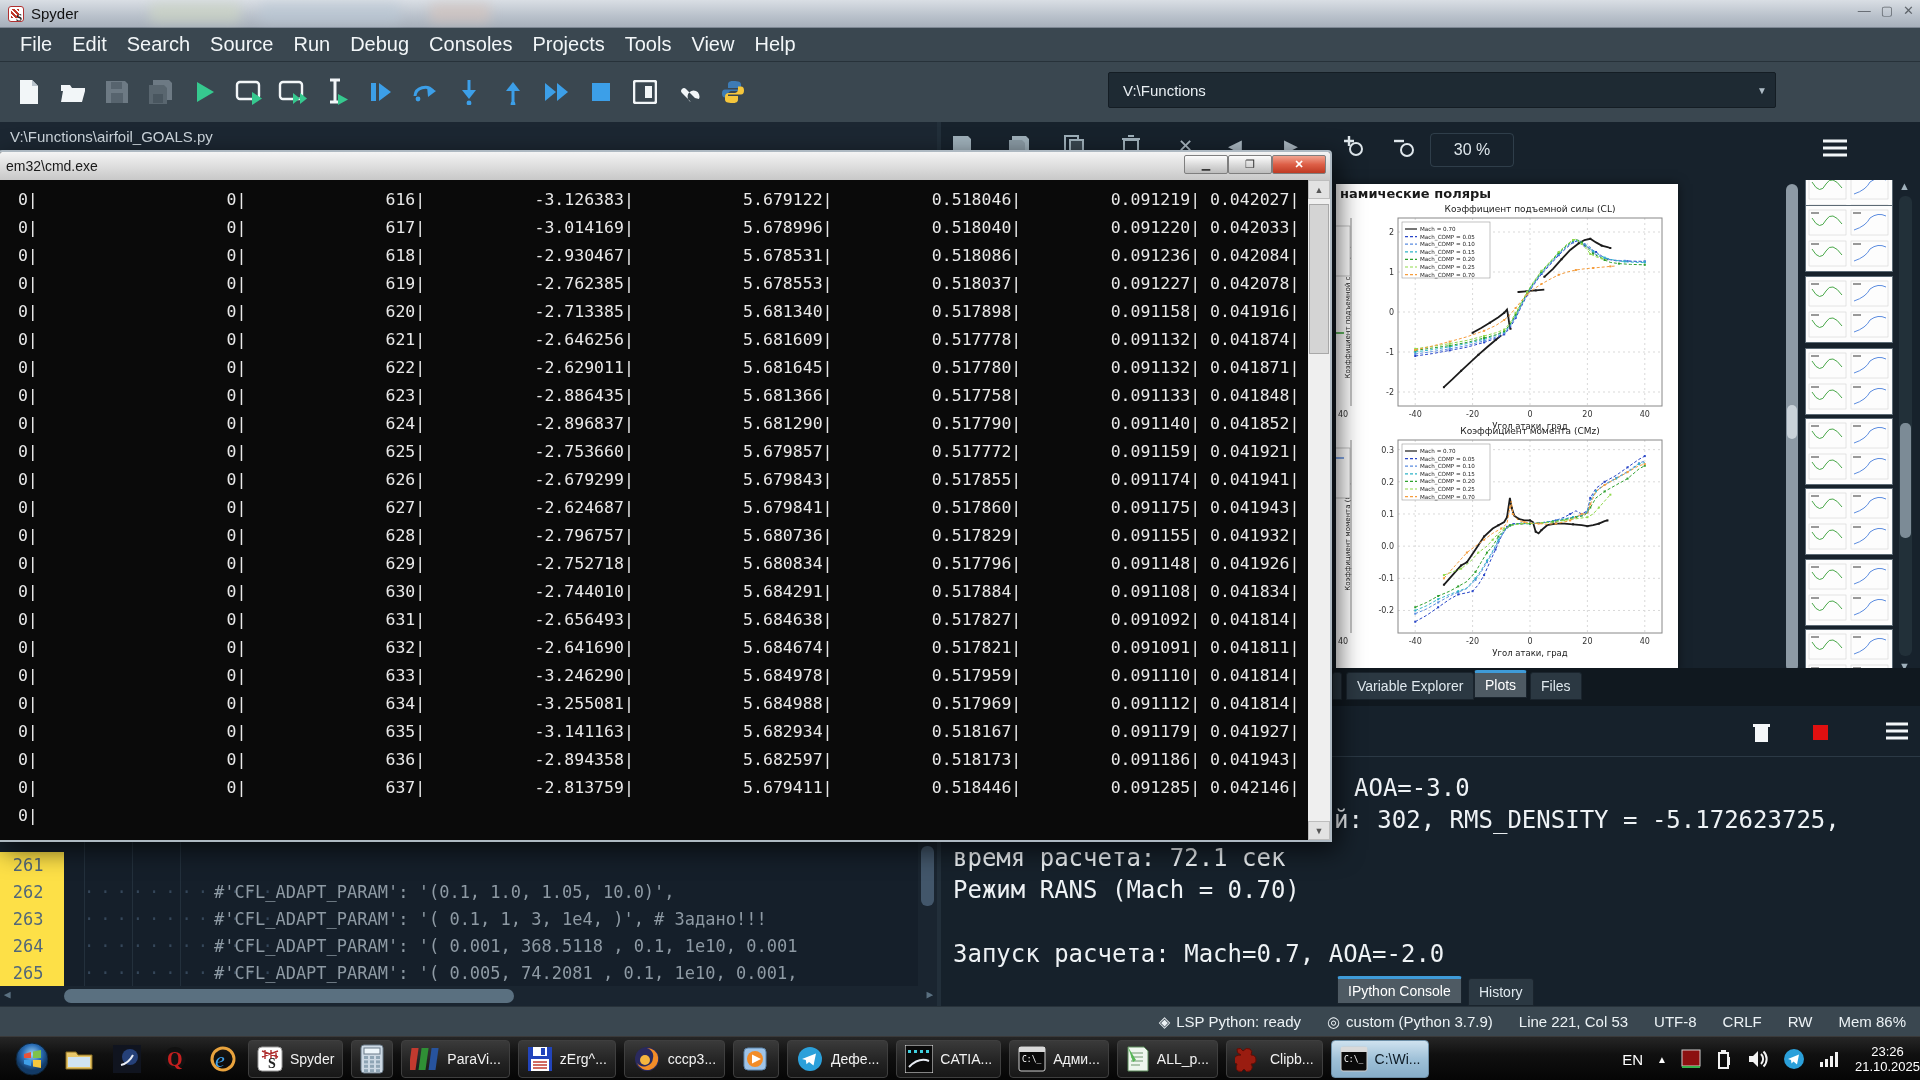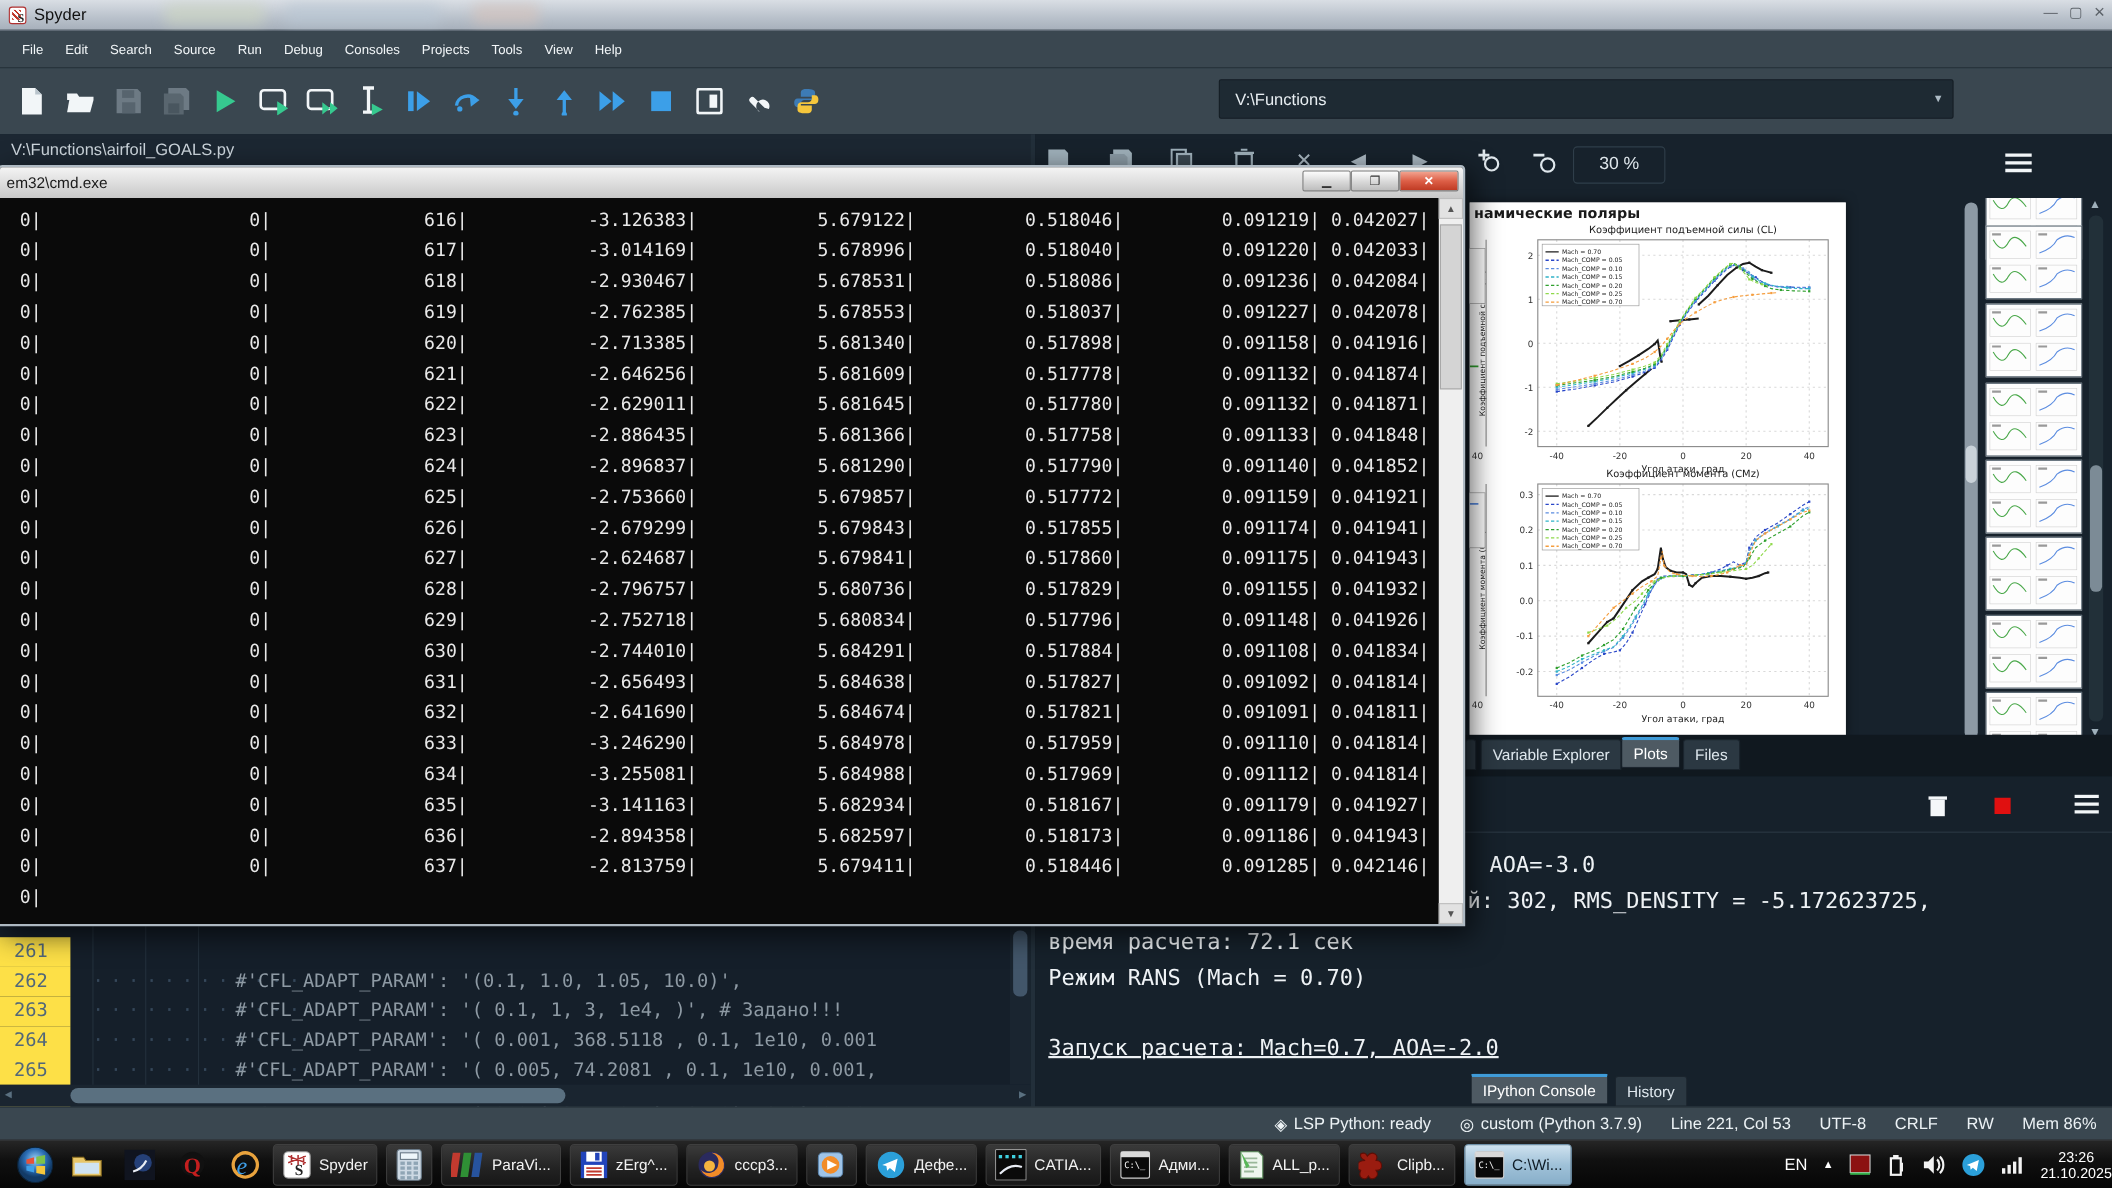--- a/index.html
+++ b/index.html
@@ -15,21 +15,21 @@
   #win-ctl{position:absolute;right:6px;top:3px;display:flex;gap:10px;color:rgba(20,25,30,.6);
     font-size:13px;}
   #spyicon,.spy-mini{width:16px;height:16px;background:#fff;border:1px solid #b03030;border-radius:3px;
     position:relative;box-sizing:border-box;}
   #spyicon:before,.spy-mini:before{content:"S";position:absolute;right:1px;bottom:-2px;color:#222;
     font-weight:bold;font-size:11px;font-family:"Liberation Serif",serif;}
   #spyicon:after,.spy-mini:after{content:"";position:absolute;left:2px;top:2px;width:8px;height:9px;
     background:repeating-linear-gradient(45deg,#c0392b 0 1.5px,transparent 1.5px 3.5px);}
   #menubar{left:0;top:28px;width:1920px;height:34px;background:#3a4750;
     border-bottom:1px solid #27323a;display:flex;align-items:center;padding-left:10px;box-sizing:border-box;}
-  #menubar .mi{color:#f2f6f8;font-size:12px;padding:4px 10px;cursor:default;}
+  #menubar .mi{color:#f2f6f8;font-size:20px;padding:4px 10px;cursor:default;}
   #toolbar{left:0;top:62px;width:1920px;height:60px;background:#3a4750;display:flex;align-items:center;}
   .tbi{width:30px;height:30px;margin-left:14px;display:flex;align-items:center;justify-content:center;flex:none;}
   #pathbox{position:absolute;left:1108px;top:10px;width:668px;height:36px;background:#1e2a33;
     border:1px solid #141d24;border-radius:2px;color:#e8eef2;font-size:15px;display:flex;
     align-items:center;padding-left:14px;box-sizing:border-box;}
   #pathbox .dd{position:absolute;right:8px;color:#aebcc6;font-size:10px;}
   
   #editor-header{left:0;top:122px;width:941px;height:28px;background:#1c2732;color:#cdd6dd;
     font-size:15px;display:flex;align-items:center;padding-left:10px;box-sizing:border-box;}
   #editor-pane{left:0;top:842px;width:937px;height:164px;background:#151f2a;overflow:hidden;
@@ -58,21 +58,21 @@
   #thumb-sb{left:1897px;top:180px;width:17px;height:492px;}
   #thumb-sb .tr{position:absolute;left:2px;top:16px;width:13px;height:460px;background:#223039;border-radius:6px;}
   #thumb-sb .h{position:absolute;left:3px;top:243px;width:11px;height:115px;background:#7c8b96;border-radius:5px;}
   #thumb-sb .ar{position:absolute;left:2px;color:#9fb0bb;font-size:11px;}
   .tabbar-tab{position:absolute;height:28px;display:flex;align-items:center;justify-content:center;
     font-size:14px;color:#dfe8ee;background:#2b3842;border:1px solid #1a242d;border-radius:3px 3px 0 0;
     padding:0 10px;box-sizing:border-box;}
   .tabbar-tab.active{background:#4e5a63;border-top:3px solid #3f9bd8;color:#fff;}
   
   #console-pane{left:941px;top:706px;width:979px;height:300px;background:#16212b;}
-  .con-line{position:absolute;color:#eef2f5;font-family:"DejaVu Sans Mono",monospace;font-size:20px;white-space:pre;}
+  .con-line{position:absolute;color:#eef2f5;font-family:"DejaVu Sans Mono",monospace;font-size:24px;white-space:pre;}
   #con-div{position:absolute;left:0;top:50px;width:979px;height:1px;background:#2b3945;}
   .con-ic{position:absolute;top:16px;}
   
   #statusbar{left:0;top:1006px;width:1920px;height:30px;background:#3a4750;color:#ecf2f5;
     font-size:15px;display:flex;align-items:center;justify-content:flex-end;gap:26px;
     padding-right:14px;box-sizing:border-box;border-top:1px solid #27323a;}
   #statusbar .grp{display:flex;align-items:center;gap:6px;}
   
   #cmd{left:-2px;top:150px;width:1334px;height:692px;z-index:40;
     border:2px solid #aeb9c2;border-radius:4px 4px 0 0;box-shadow:6px 8px 26px rgba(0,0,0,.65);
@@ -812,21 +812,21 @@
   <span class="con-ic" style="left:944px;">
         <svg width="24" height="18">
           <path d="M1 2 h22 M1 9 h22 M1 16 h22" stroke="#f2f6f8" stroke-width="3"></path>
         </svg>
       </span>
 
   <span class="con-line" style="left:413px;top:68px;">AOA=-3.0</span>
   <span class="con-line" style="left:393px;top:100px;">й: 302, RMS_DENSITY = -5.172623725,</span>
   <span class="con-line" style="left:12px;top:138px;">время расчета: 72.1 сек</span>
   <span class="con-line" style="left:12px;top:170px;">Режим RANS (Mach = 0.70)</span>
-  <span class="con-line" style="left:12px;top:234px;text-decoration:underline;">Запуск расчета: Mach=0.7, AOA=-2.0</span>
+  <span class="con-line" style="left:12px;top:234px;">Запуск расчета: Mach=0.7, AOA=-2.0</span>
 
   <div class="tabbar-tab active" style="left:396px;top:270px;">
         <span>IPython Console</span>
       </div>
   <div class="tabbar-tab" style="left:527px;top:272px;">
         <span>History</span>
       </div>
 </div>
 
 <div class="abs" id="statusbar">

